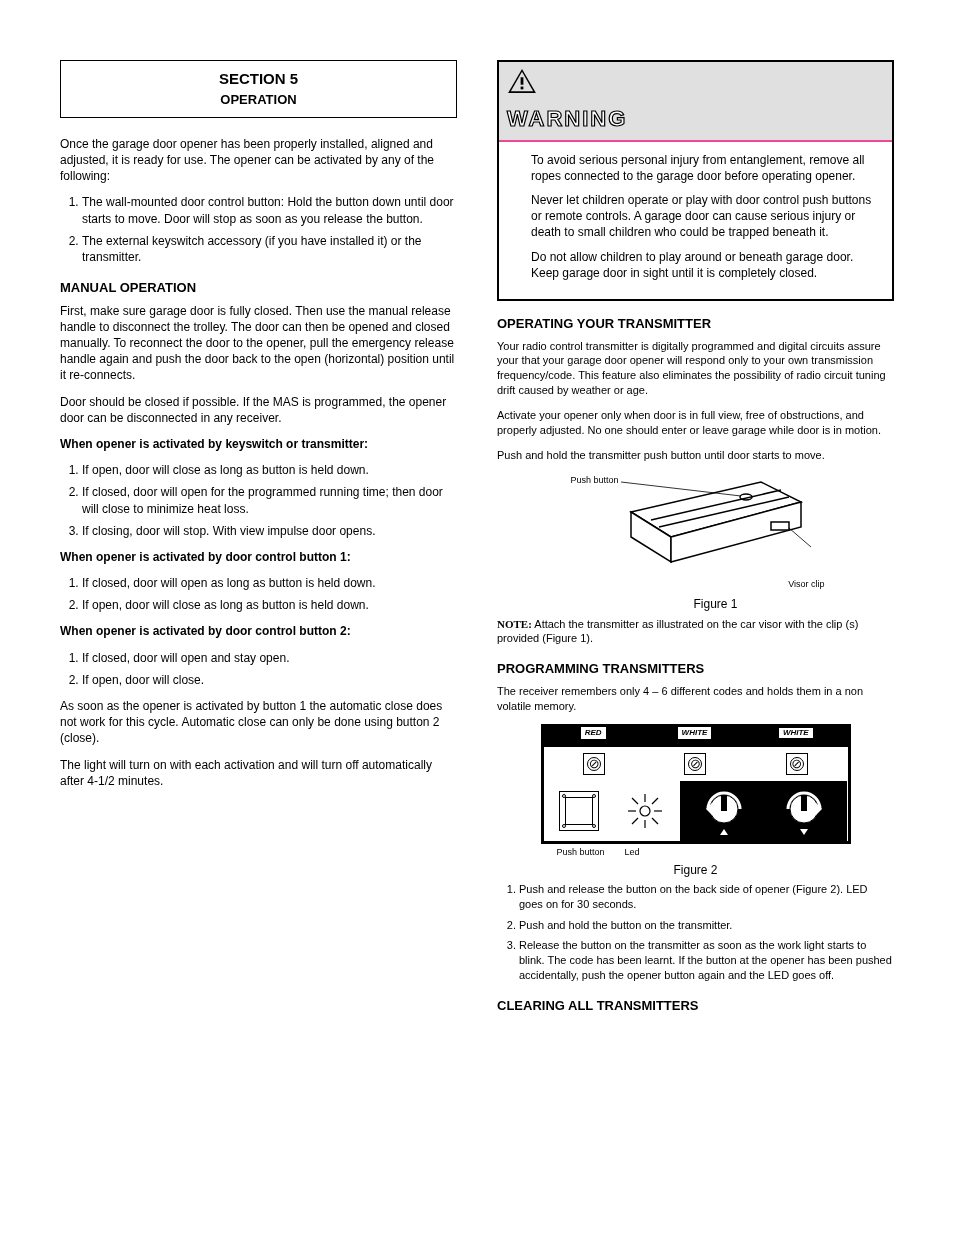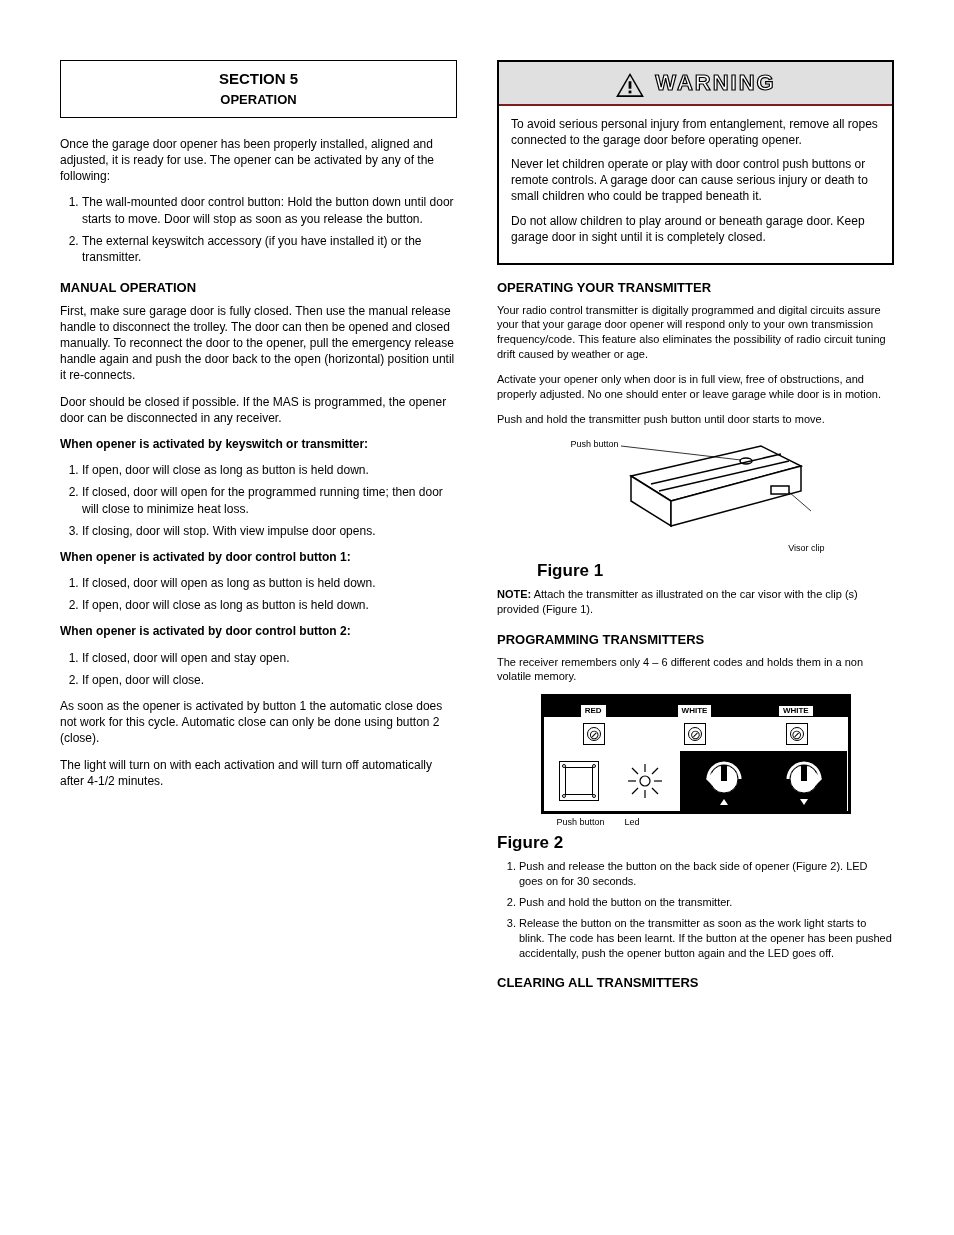--- a/index.html
+++ b/index.html
@@ -47,72 +47,75 @@
     padding-left: 22px;
     margin-bottom: 10px;
   }
   ol.numlist li { margin-bottom: 6px; }
   .warning-box {
     border: 2px solid #000;
     margin-bottom: 14px;
   }
   .warning-header {
     background: #e0e0e0;
-    border-bottom: 2px solid #7f1d1d;
-    display: flex;
-    align-items: flex-end;
+    border-bottom: 2px solid #ec4899;
+    display: flex;
+    align-items: flex-start;
     justify-content: center;
     gap: 10px;
     padding: 6px 8px;
+    flex-direction: column;
   }
   .warning-header .tri {
     width: 30px; height: 26px;
     display: inline-flex; align-items: center; justify-content: center;
   }
   .warning-header .warn-text {
     font-size: 22px;
     font-weight: bold;
     letter-spacing: 2px;
     color: #fff;
     -webkit-text-stroke: 1.2px #000;
     font-family: "Arial Black", Arial, sans-serif;
   }
   .warning-body {
     padding: 10px 12px;
     font-size: 12px;
+    margin-left: 20px;
   }
   .warning-body p { margin-bottom: 8px; }
   .figure {
     margin: 8px 0 4px 0;
     text-align: center;
   }
   .figure svg { display: block; margin: 0 auto; }
   .fig-caption {
-    font-weight: bold;
-    font-size: 17px;
+    font-weight: normal;
+    font-size: 12px;
     margin-top: 4px;
-    text-align: left;
+    text-align: center;
     padding-left: 40px;
   }
   .panel-wrap { margin-top: 8px; margin-bottom: 4px; }
   .panel-outer { border: 3px solid #000; width: 310px; margin: 0 auto; }
   .panel-top {
     background: #000;
     color: #fff;
     display: flex;
     height: 20px;
     font-size: 8px;
     font-weight: bold;
   }
   .panel-top .cell {
     flex: 1;
     display: flex;
-    align-items: flex-end;
+    align-items: flex-start;
     justify-content: center;
     border-right: 2px solid #000;
+    font-style: italic;
   }
   .panel-top .cell span {
     background: #fff;
     color: #000;
     padding: 1px 4px;
   }
   .panel-top .cell .black-pill {
     background: #fff;
     color: #000;
     border: 1px solid #000;
@@ -188,21 +191,21 @@
   .knob-wrap { position: relative; width: 52px; height: 52px; display: flex; align-items: center; justify-content: center; }
   .panel-callouts {
     display: flex;
     width: 310px;
     margin: 2px auto 0;
     font-size: 9px;
     gap: 20px;
     padding-left: 16px;
   }
   .panel-callouts .pc { flex: 0 0 auto; }
-  .note-label { font-weight: bold; }
+  .note-label { font-weight: bold; font-family: Liberation Serif, serif; }
   .small { font-size: 11px; }
   .device-callout-wrap {
     position: relative;
     width: 250px;
     margin: 0 auto;
   }
   .device-callout-wrap .c-lbl {
     position: absolute;
     font-size: 9px;
   }

